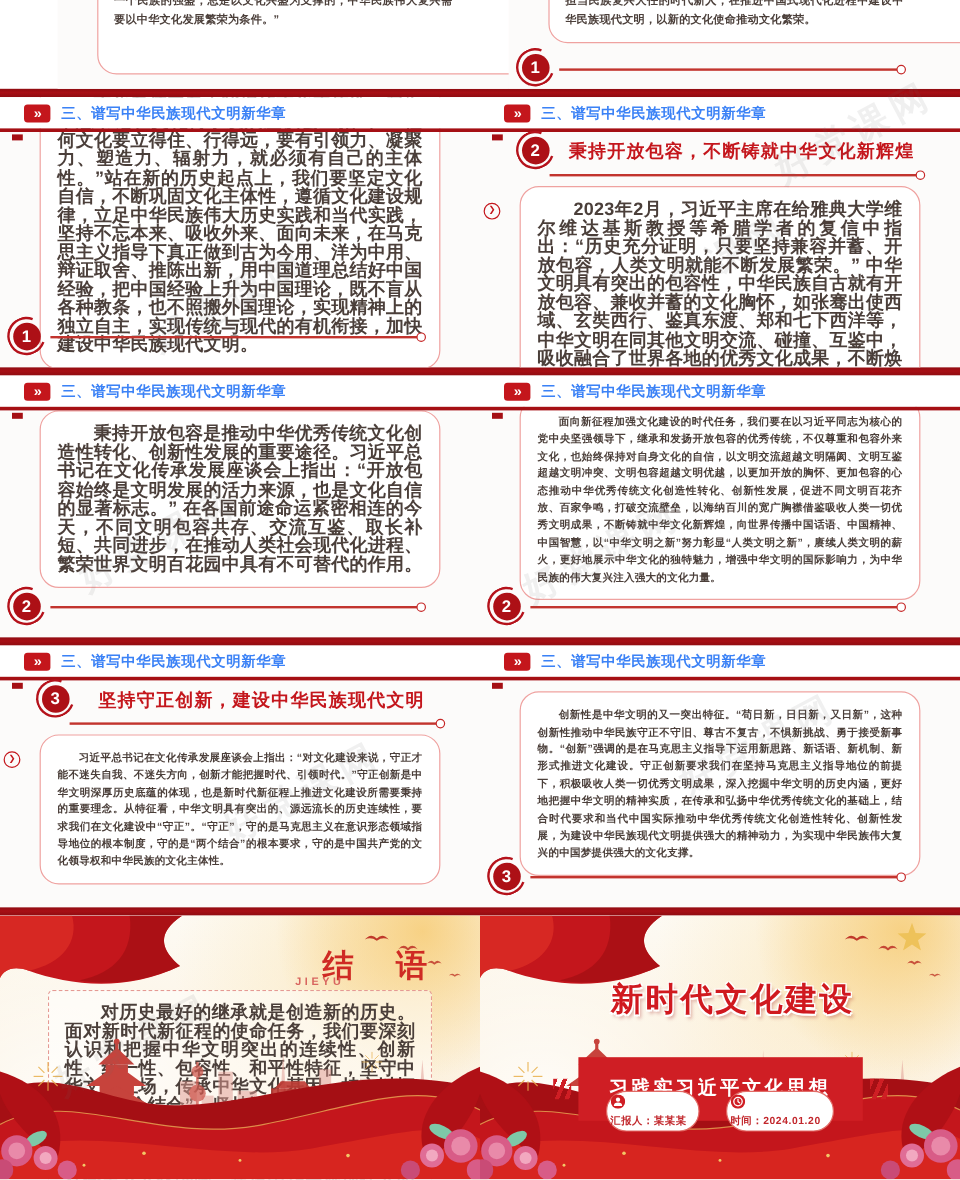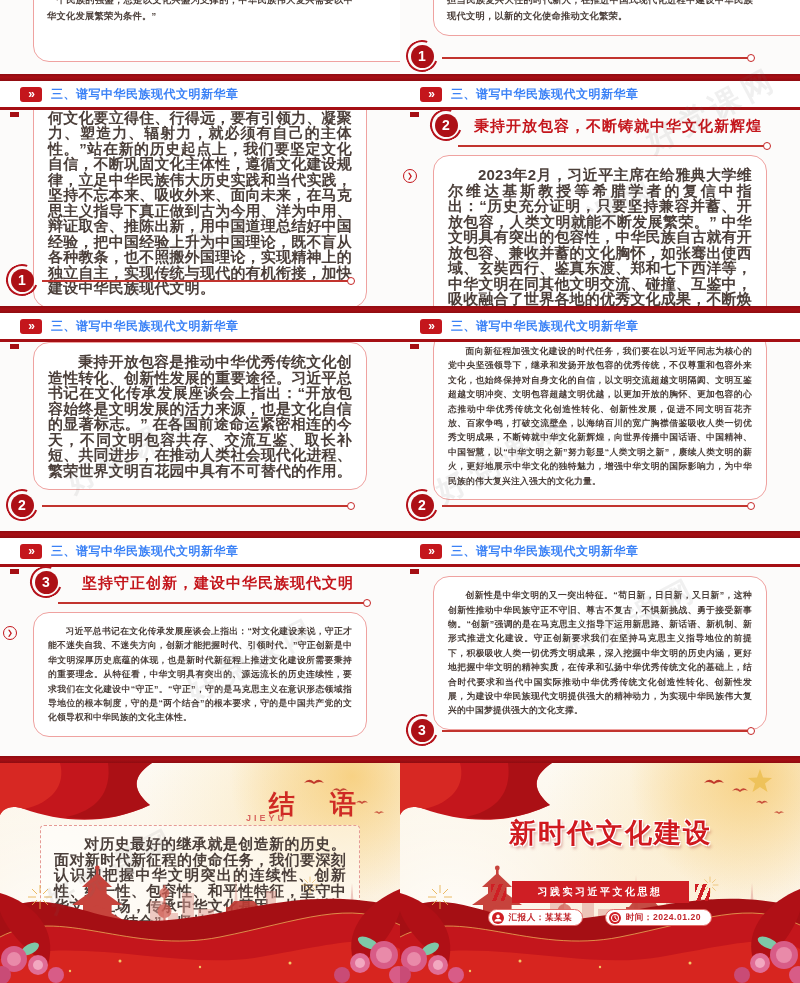--- a/index.html
+++ b/index.html
@@ -54,41 +54,41 @@
     color:#cf2a24;letter-spacing:14px;z-index:3;}
   .jy-sub{position:absolute;top:50px;left:246px;font-size:9px;font-weight:bold;color:#d8655f;letter-spacing:3px;z-index:3;}
   .jy-box{position:absolute;top:62px;left:40px;right:40px;box-sizing:border-box;border:1.2px dashed #e59a94;
     border-radius:4px;background:rgba(255,255,255,.5);padding:10px 13px;z-index:2;}
   .end-title{position:absolute;left:0;right:0;text-align:center;font-weight:800;color:#d0191f;font-size:27px;
     letter-spacing:2px;z-index:3;
     text-shadow:1px 1px 0 #fff,-1px -1px 0 #fff,1px -1px 0 #fff,-1px 1px 0 #fff,2px 3px 3px rgba(160,25,25,.35);}
   .end-title.l1{top:52px;margin-left:21px;}
   .end-title.l2{top:84px;}
   .banner-row{position:absolute;top:118px;left:0;right:0;display:flex;justify-content:center;align-items:center;gap:6px;z-index:4;}
-  .banner-bar{background:#cf1e24;color:#fff;font-size:10px;font-weight:bold;letter-spacing:2.5px;
-    padding:4px 26px;white-space:nowrap;}
+  .banner-bar{background:#cf1e24;color:#fff;font-size:16px;font-weight:bold;letter-spacing:2.5px;
+    padding:16px 26px;white-space:nowrap;}
   .banner-wing{width:15px;height:17px;background:repeating-linear-gradient(112deg,#cf1e24 0 3.5px,rgba(0,0,0,0) 3.5px 7.5px);}
   .pill-row{position:absolute;top:146px;left:0;right:0;display:flex;justify-content:center;gap:22px;z-index:4;}
   .pill{display:flex;align-items:flex-start;gap:5px;background:#fff;border:1px solid #e26b66;border-radius:999px;
-    padding:1.5px 10px 1.5px 2.5px;}
+    padding:1.5px 10px 1.5px 2.5px;flex-direction:column;}
   .pill-text{font-size:8.6px;font-weight:bold;color:#c2272c;letter-spacing:.5px;}
   .bottom-decor{position:absolute;left:0;bottom:0;width:400px;height:120px;z-index:3;pointer-events:none;}
   .flag{position:absolute;top:0;left:0;z-index:3;}
   .birds{position:absolute;top:14px;right:12px;z-index:3;}
   .gold-star{position:absolute;top:6px;right:28px;z-index:3;}
   
   .wm{position:absolute;font-size:30px;font-weight:bold;color:rgba(110,110,110,.10);letter-spacing:6px;
     transform:rotate(-28deg);z-index:9;pointer-events:none;white-space:nowrap;}
 </style>
 </head>
 <body>
 
 <div id="page">
 
-  <div class="row" style="height:74px;">
+  <div class="row" style="height:74px;padding-left:48px;">
     <div class="slide partial">
       <div class="content-box" style="top:-150px;height:212px;"></div>
       <div class="frag-text" style="top:-7px;">一个民族的强盛，总是以文化兴盛为支撑的，中华民族伟大复兴需要以中华文化发展繁荣为条件。”</div>
     </div>
     <div class="slide partial">
       <div class="content-box" style="top:-176px;height:212px;"></div>
       <div class="frag-text" style="top:-7px;">担当民族复兴大任的时代新人，在推进中国式现代化进程中建设中华民族现代文明，以新的文化使命推动文化繁荣。</div>
       <div class="num-wrap" style="left:6px;top:40px;">
         <div class="num-ring"></div>
         <div class="num-core">1</div>

